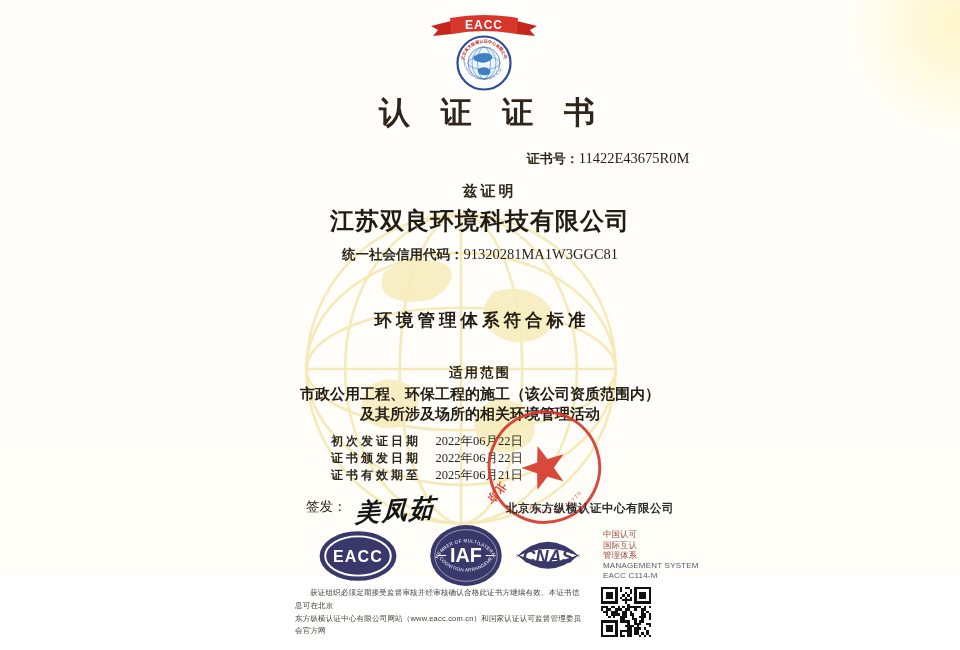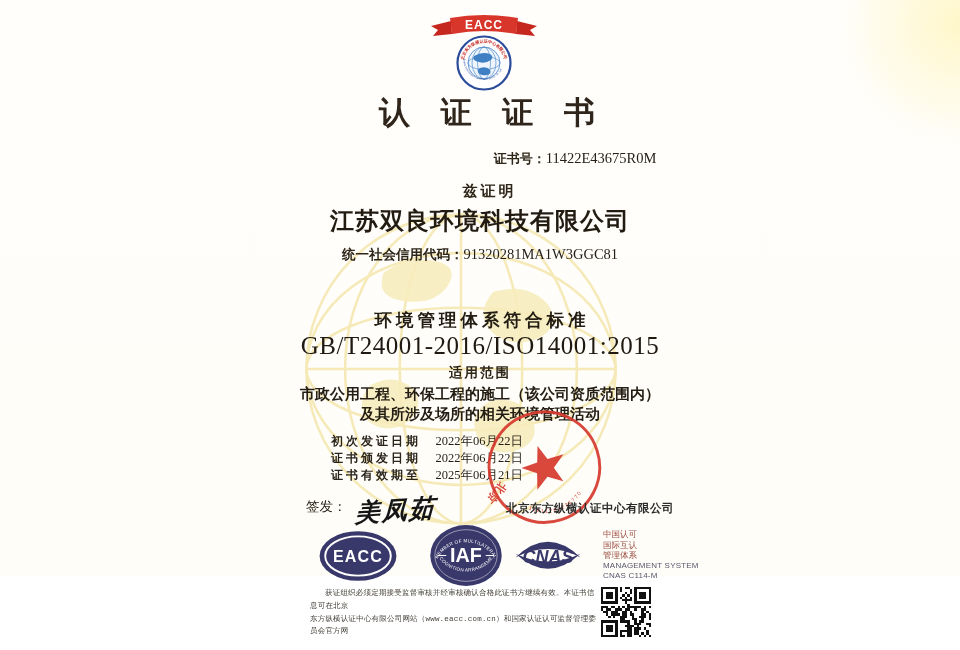--- a/index.html
+++ b/index.html
@@ -16,21 +16,21 @@
     color:#2e2619;
   }
   .abs{position:absolute;}
   .cline{position:absolute;left:0;right:0;text-align:center;}
   
   #watermark{left:300px;top:208px;width:322px;height:322px;opacity:.75;}
   
   #top-logo{left:424px;top:12px;width:120px;height:80px;}
   
   #title{top:92px;font-size:31px;font-weight:bold;letter-spacing:11px;padding-left:25px;color:#30251a;}
-  #certno{top:149px;left:575px;transform:translateX(-50%);white-space:nowrap;text-align:center;}
+  #certno{top:149px;left:608px;transform:translateX(-50%);white-space:nowrap;text-align:center;}
   #certno .lbl{font-size:13px;font-weight:bold;}
   #certno .val{font-family:"Liberation Serif",serif;font-size:14.5px;color:#241e16;}
   #certify{top:182px;font-size:15px;font-weight:bold;letter-spacing:3px;padding-left:19px;}
   #company{top:205px;font-size:24px;font-weight:bold;letter-spacing:1px;color:#221b12;}
   #credit{top:246px;font-size:13.5px;font-weight:bold;}
   #credit .val{font-family:"Liberation Serif",serif;font-size:14.5px;font-weight:normal;color:#241e16;}
   #addresses{top:269px;left:480px;transform:translateX(-50%);text-align:left;font-size:13.5px;font-weight:bold;line-height:17.5px;white-space:nowrap;color:#27201562;color:#272015;}
   #std-title{top:308px;font-size:17.5px;font-weight:bold;letter-spacing:4px;padding-left:4px;color:#241d13;}
   #std-code{top:332px;font-family:"Liberation Serif",serif;font-size:25px;color:#1f1911;letter-spacing:.5px;}
   #scope-title{top:364px;font-size:13.5px;font-weight:bold;letter-spacing:2px;}
@@ -50,21 +50,21 @@
   #issue .sig{display:inline-block;font-family:"DejaVu Serif",serif;font-style:italic;font-weight:bold;
     font-size:25px;color:#151515;transform:rotate(-4deg) skewX(-6deg);margin-left:8px;letter-spacing:2px;}
   
   #eacc-oval{left:318px;top:529px;width:80px;height:54px;}
   #iaf-oval{left:428px;top:523px;width:76px;height:65px;}
   #cnas-logo{left:512px;top:532px;width:72px;height:46px;}
   #cnas-text{left:603px;top:529px;width:120px;line-height:10.5px;}
   #cnas-text .cn{font-size:8.5px;color:#9c4f43;}
   #cnas-text .en{font-size:8px;color:#56566c;letter-spacing:.2px;}
   
-  #footer{left:310px;top:587px;width:288px;font-size:7.5px;line-height:12.8px;color:#45403a;letter-spacing:.2px;font-family:Liberation Mono, monospace;}
+  #footer{left:295px;top:587px;width:288px;font-size:7.5px;line-height:12.8px;color:#45403a;letter-spacing:.2px;}
   #footer .indent{text-indent:15px;}
   
   #qr{left:601px;top:587px;width:50px;height:50px;}
 </style>
 </head>
 <body>
 
 <div id="certificate">
 
   <svg id="watermark" class="abs" viewBox="0 0 200 200">
@@ -119,21 +119,20 @@
   <div id="certno" class="abs">
     <span class="lbl">证书号：</span><span class="val">11422E43675R0M</span>
   </div>
 
   <div id="certify" class="cline">兹证明</div>
   <div id="company" class="cline">江苏双良环境科技有限公司</div>
   <div id="credit" class="cline">
     <span class="lbl">统一社会信用代码：</span><span class="val">91320281MA1W3GGC81</span>
   </div>
   <div id="std-title" class="cline">环境管理体系符合标准</div>
-  <div id="std-code" class="cline">GB/T24001-2016/ISO14001:2015</div>
   <div id="scope-title" class="cline">适用范围</div>
   <div id="scope1" class="cline">市政公用工程、环保工程的施工（该公司资质范围内）</div>
   <div id="scope2" class="cline">及其所涉及场所的相关环境管理活动</div>
 
   <div id="dates" class="abs">
     <div class="date-row">
       <span class="lbl">初次发证日期</span>
       <span class="val">2022年06月22日</span>
     </div>
     <div class="date-row">
@@ -193,21 +192,21 @@
   <svg id="cnas-logo" class="abs" viewBox="0 0 120 72">
     <path d="M6 40 Q60 -12 114 40 Q60 12 6 40 Z" fill="#39386b"></path>
     <path d="M6 34 Q60 84 114 34 Q60 60 6 34 Z" fill="#39386b"></path>
     <text x="60" y="50" text-anchor="middle" font-size="30" font-weight="bold" font-style="italic" fill="#39386b">CNAS</text>
   </svg>
   <div id="cnas-text" class="abs">
     <div class="cn">中国认可</div>
     <div class="cn">国际互认</div>
     <div class="cn">管理体系</div>
     <div class="en">MANAGEMENT SYSTEM</div>
-    <div class="en">CNAS C114-M</div>
+    <div class="en">EACC C114-M</div>
   </div>
 
   <div id="footer" class="abs">
     <div class="indent">获证组织必须定期接受监督审核并经审核确认合格此证书方继续有效。本证书信息可在北京</div>
     <div>东方纵横认证中心有限公司网站（www.eacc.com.cn）和国家认证认可监督管理委员会官方网</div>
 
   </div>
 
   <svg id="qr" class="abs" viewBox="0 0 21 21" shape-rendering="crispEdges">
     <rect x="0" y="0" width="21" height="21" fill="#ffffff"></rect>

